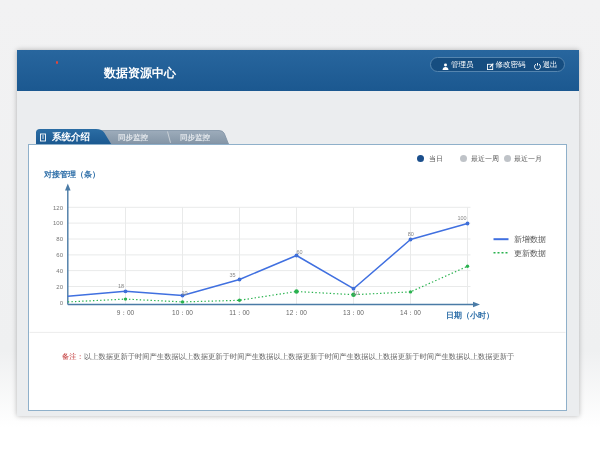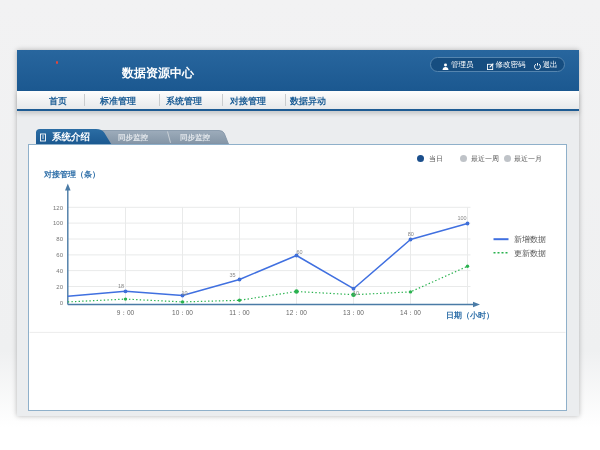--- a/index.html
+++ b/index.html
@@ -20,21 +20,21 @@
 }
 .logo1 {
   position:absolute; left:22px; top:5px; color:#fff; font-weight:bold;
   font-size:14px; letter-spacing:0.8px;
 }
 .logo2 {
   position:absolute; left:32px; top:20.5px; color:#fff; font-weight:bold;
   font-size:12px; letter-spacing:1.6px;
 }
 .title {
-  position:absolute; left:105px; top:15px; color:#fff; font-size:12px;
+  position:absolute; left:87px; top:15px; color:#fff; font-size:12px;
   letter-spacing:0px; font-weight:bold;
 }
 .pill {
   position:absolute; left:413px; top:7px; width:135px; height:15px;
   background:#164d80; border:1px solid #5585af; border-radius:8px;
   display:flex; align-items:center; color:#fff; font-size:7.5px;
   padding-left:11px;
 }
 .pill span { display:flex; align-items:flex-end; gap:2px; white-space:nowrap; flex-shrink:0; }
 .pill span+span { margin-left:13px; }
@@ -71,31 +71,20 @@
           </svg>管理员</span>
       <span><svg width="7" height="7" viewBox="0 0 8 8">
             <rect x="0.5" y="1.5" width="6" height="6" fill="none" stroke="#fff" stroke-width="1"></rect>
             <path d="M3,5 L7.2,0.8" stroke="#fff" stroke-width="1.3"></path>
           </svg>修改密码</span>
       <span><svg width="7" height="7" viewBox="0 0 8 8">
             <path d="M2.2,1.3 A3.4,3.4 0 1 0 5.8,1.3" fill="none" stroke="#fff" stroke-width="1.1"></path>
             <line x1="4" y1="0" x2="4" y2="3" stroke="#fff" stroke-width="1.1"></line>
           </svg>退出</span>
     </div>
-  </div>
-  <div class="nav">
-    <b style="left:41px">首页</b>
-    <b style="left:101px">标准管理</b>
-    <b style="left:167px">系统管理</b>
-    <b style="left:231px">对接管理</b>
-    <b style="left:291px">数据异动</b>
-    <i style="left:67px"></i>
-      <i style="left:142px"></i>
-      <i style="left:205px"></i>
-      <i style="left:268px"></i>
   </div>
   <svg style="position:absolute;left:17px;top:78px" width="200" height="17.5" viewBox="0 0 200 17.5">
     <defs>
       <linearGradient id="gt" x1="0" y1="0" x2="0" y2="1">
         <stop offset="0" stop-color="#9dacbb"></stop>
           <stop offset="1" stop-color="#8495a6"></stop>
       </linearGradient>
       <linearGradient id="at" x1="0" y1="0" x2="0" y2="1">
         <stop offset="0" stop-color="#2b6da4"></stop>
           <stop offset="1" stop-color="#1a578f"></stop>
@@ -190,14 +179,15 @@
         <text x="411.2" y="235.5">80</text>
         <text x="462.5" y="219.5">100</text>
         <text x="356.5" y="294.8">10</text>
       </g>
       <line x1="494" y1="239.2" x2="509" y2="239.2" stroke="#4070e0" stroke-width="2"></line>
       <text x="514.5" y="242.1" font-family="Liberation Sans" font-size="8" fill="#555">新增数据</text>
       <line x1="494" y1="252.7" x2="509" y2="252.7" stroke="#2ab24f" stroke-width="1.6" stroke-dasharray="2 2"></line>
       <text x="514.5" y="255.6" font-family="Liberation Sans" font-size="8" fill="#555">更新数据</text>
       <line x1="30" y1="332.4" x2="566" y2="332.4" stroke="#ececec" stroke-width="1"></line>
     </svg>
+    <div class="note"><em>备注：</em>以上数据更新于时间产生数据以上数据更新于时间产生数据以上数据更新于时间产生数据以上数据更新于时间产生数据以上数据更新于</div>
   </div>
 </div>
 
 </body></html>

